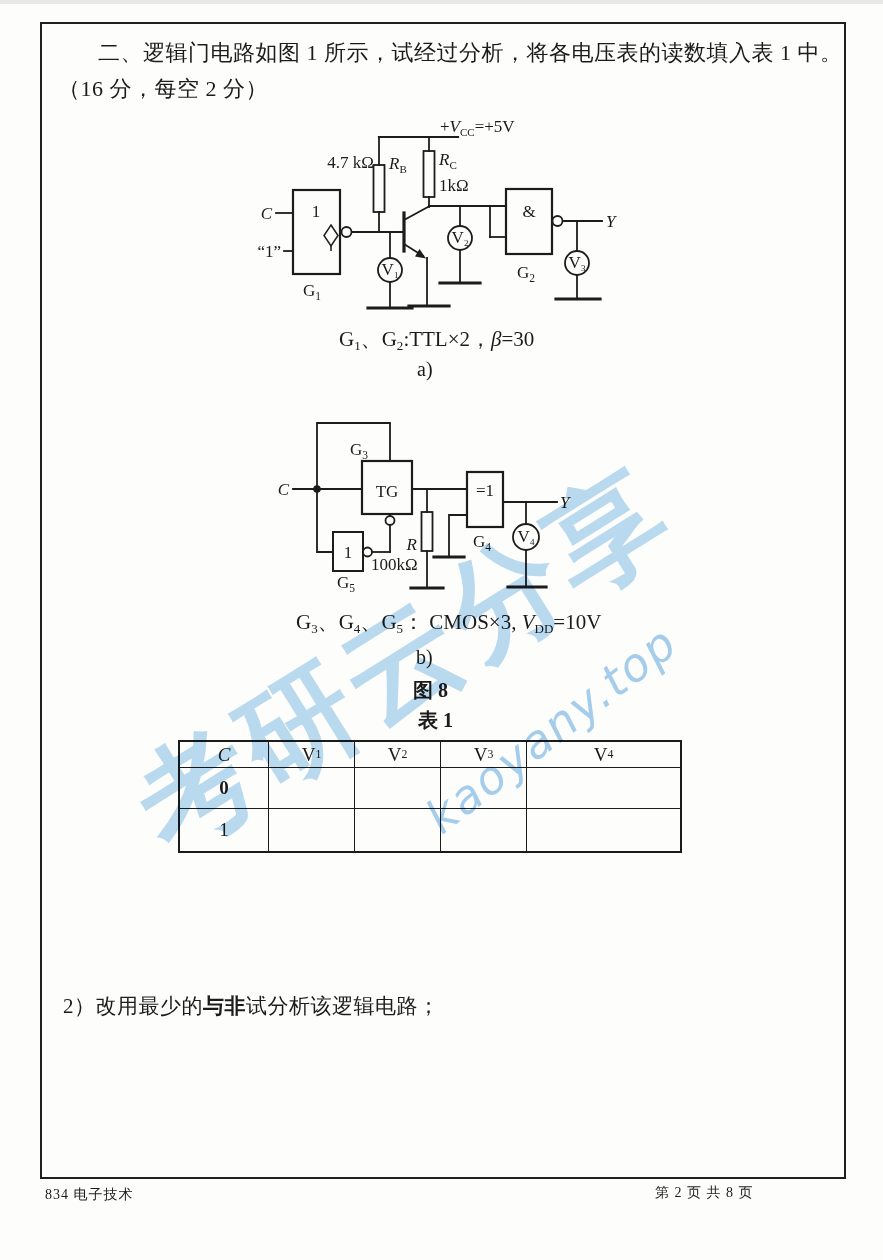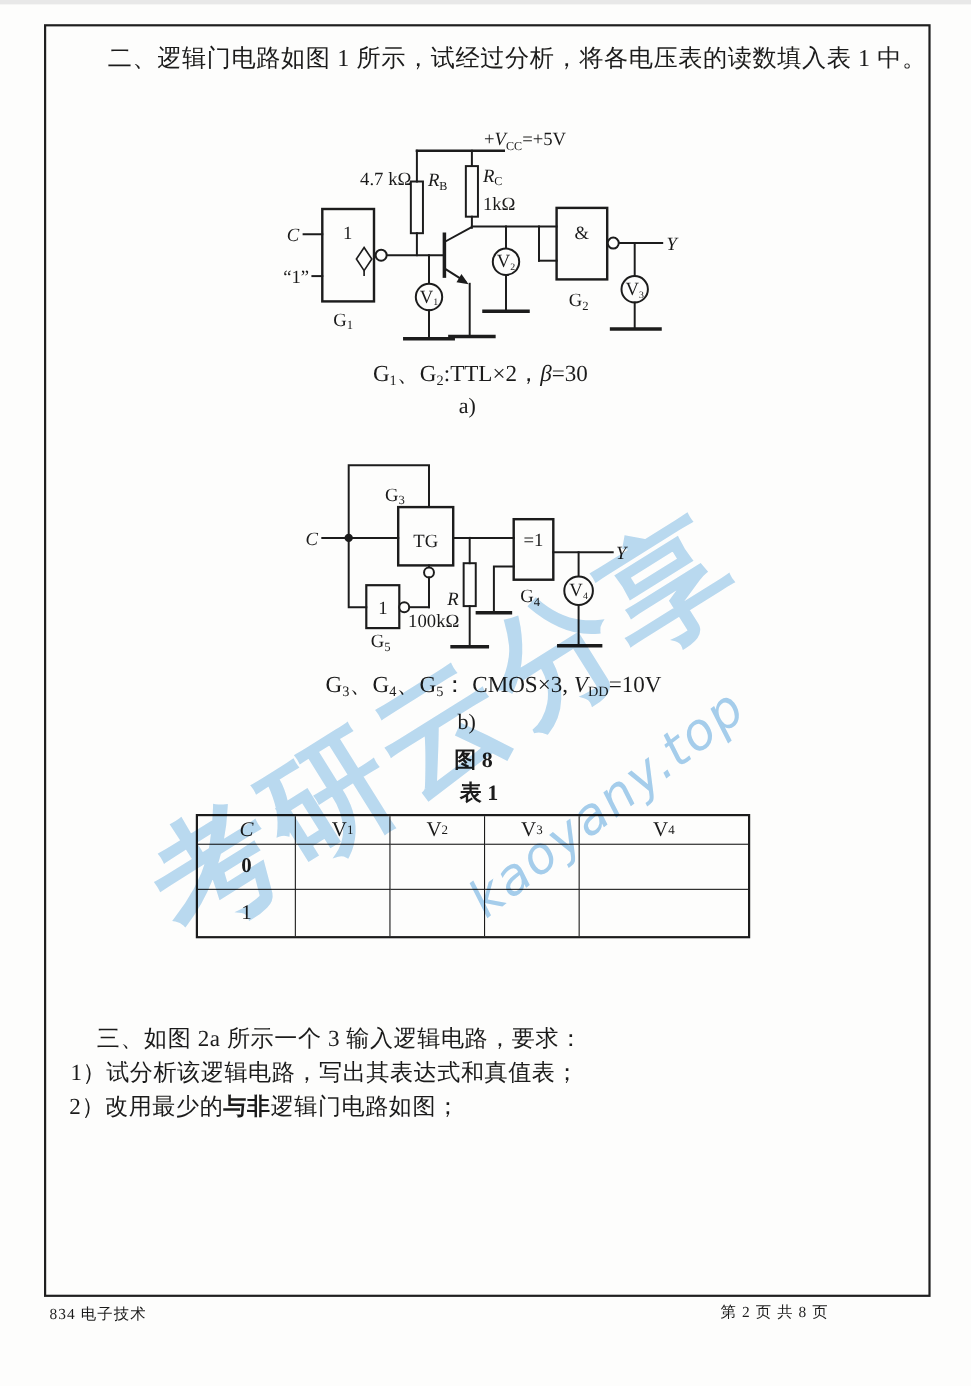--- a/index.html
+++ b/index.html
@@ -67,20 +67,21 @@
   }
   .footer{font-size:14px; letter-spacing:1px;}
 </style>
 </head>
 <body>
 
 <div class="page">
   <div class="border-box"></div>
 
   <div class="abs cn" style="left:98px; top:34px;">二、逻辑门电路如图 1 所示，试经过分析，将各电压表的读数填入表 1 中。</div>
+  <div class="abs cn" style="left:58px; top:70px;">（16 分，每空 2 分）</div>
 
   <svg class="abs" style="left:250px; top:103px;" width="380" height="217" viewBox="250 103 380 217">
 
     <g>
       <line class="wire" x1="379" y1="133" x2="458" y2="133" style="stroke-width:2.2"></line>
       <text x="440" y="128"><tspan>+</tspan><tspan class="it">V</tspan><tspan font-size="11" dy="4">CC</tspan><tspan dy="-4">=+5V</tspan></text>
     </g>
 
     <g>
       <line class="wire" x1="379" y1="133" x2="379" y2="161"></line>
@@ -254,22 +255,20 @@
     <div></div>
     <div></div>
 
     <div>1</div>
     <div></div>
     <div></div>
     <div></div>
     <div></div>
   </div>
 
-  <div class="abs cn-sm" style="left:88px; top:926px;">三、如图 2a 所示一个 3 输入逻辑电路，要求：</div>
-  <div class="abs cn-sm" style="left:64px; top:957px;">1）试分析该逻辑电路，写出其表达式和真值表；</div>
-  <div class="abs cn-sm" style="left:63px; top:988px;"><span>2）改用最少的</span><span class="rt-b">与非</span><span>逻辑门电路如图；</span></div>
+  <div class="abs cn-sm" style="left:63px; top:988px;"><span>2）改用最少的</span><span class="rt-b">与非</span><span>试分析该逻辑电路；</span></div>
 
   <div class="abs footer" style="left:45px; top:1182px;">834 电子技术</div>
   <div class="abs footer" style="left:655px; top:1180px;">第 2 页 共 8 页</div>
 
   <div class="abs wm wm-cn">考研云分享</div>
   <div class="abs wm wm-url">kaoyany.top</div>
 </div>
 
 </body></html>

